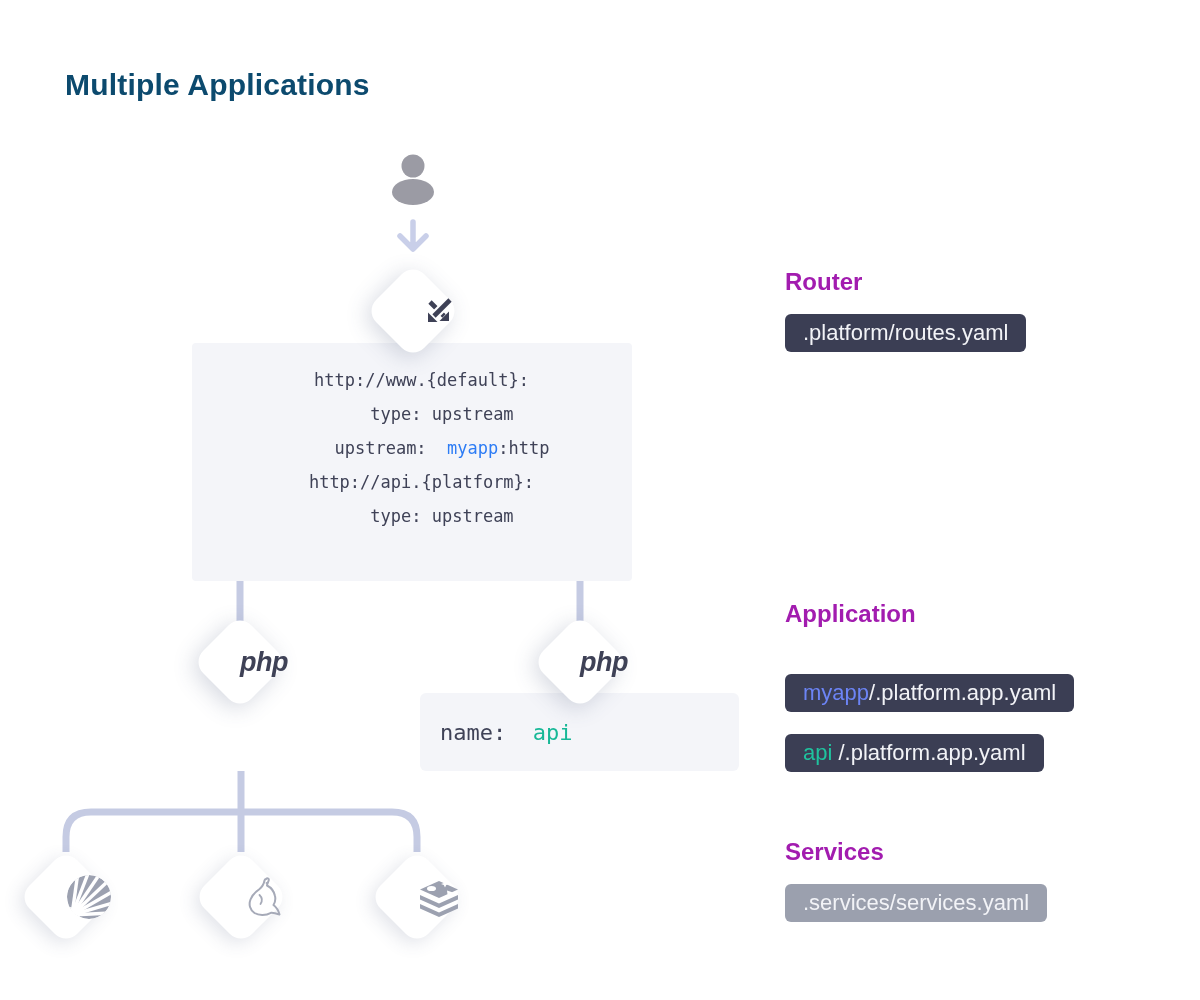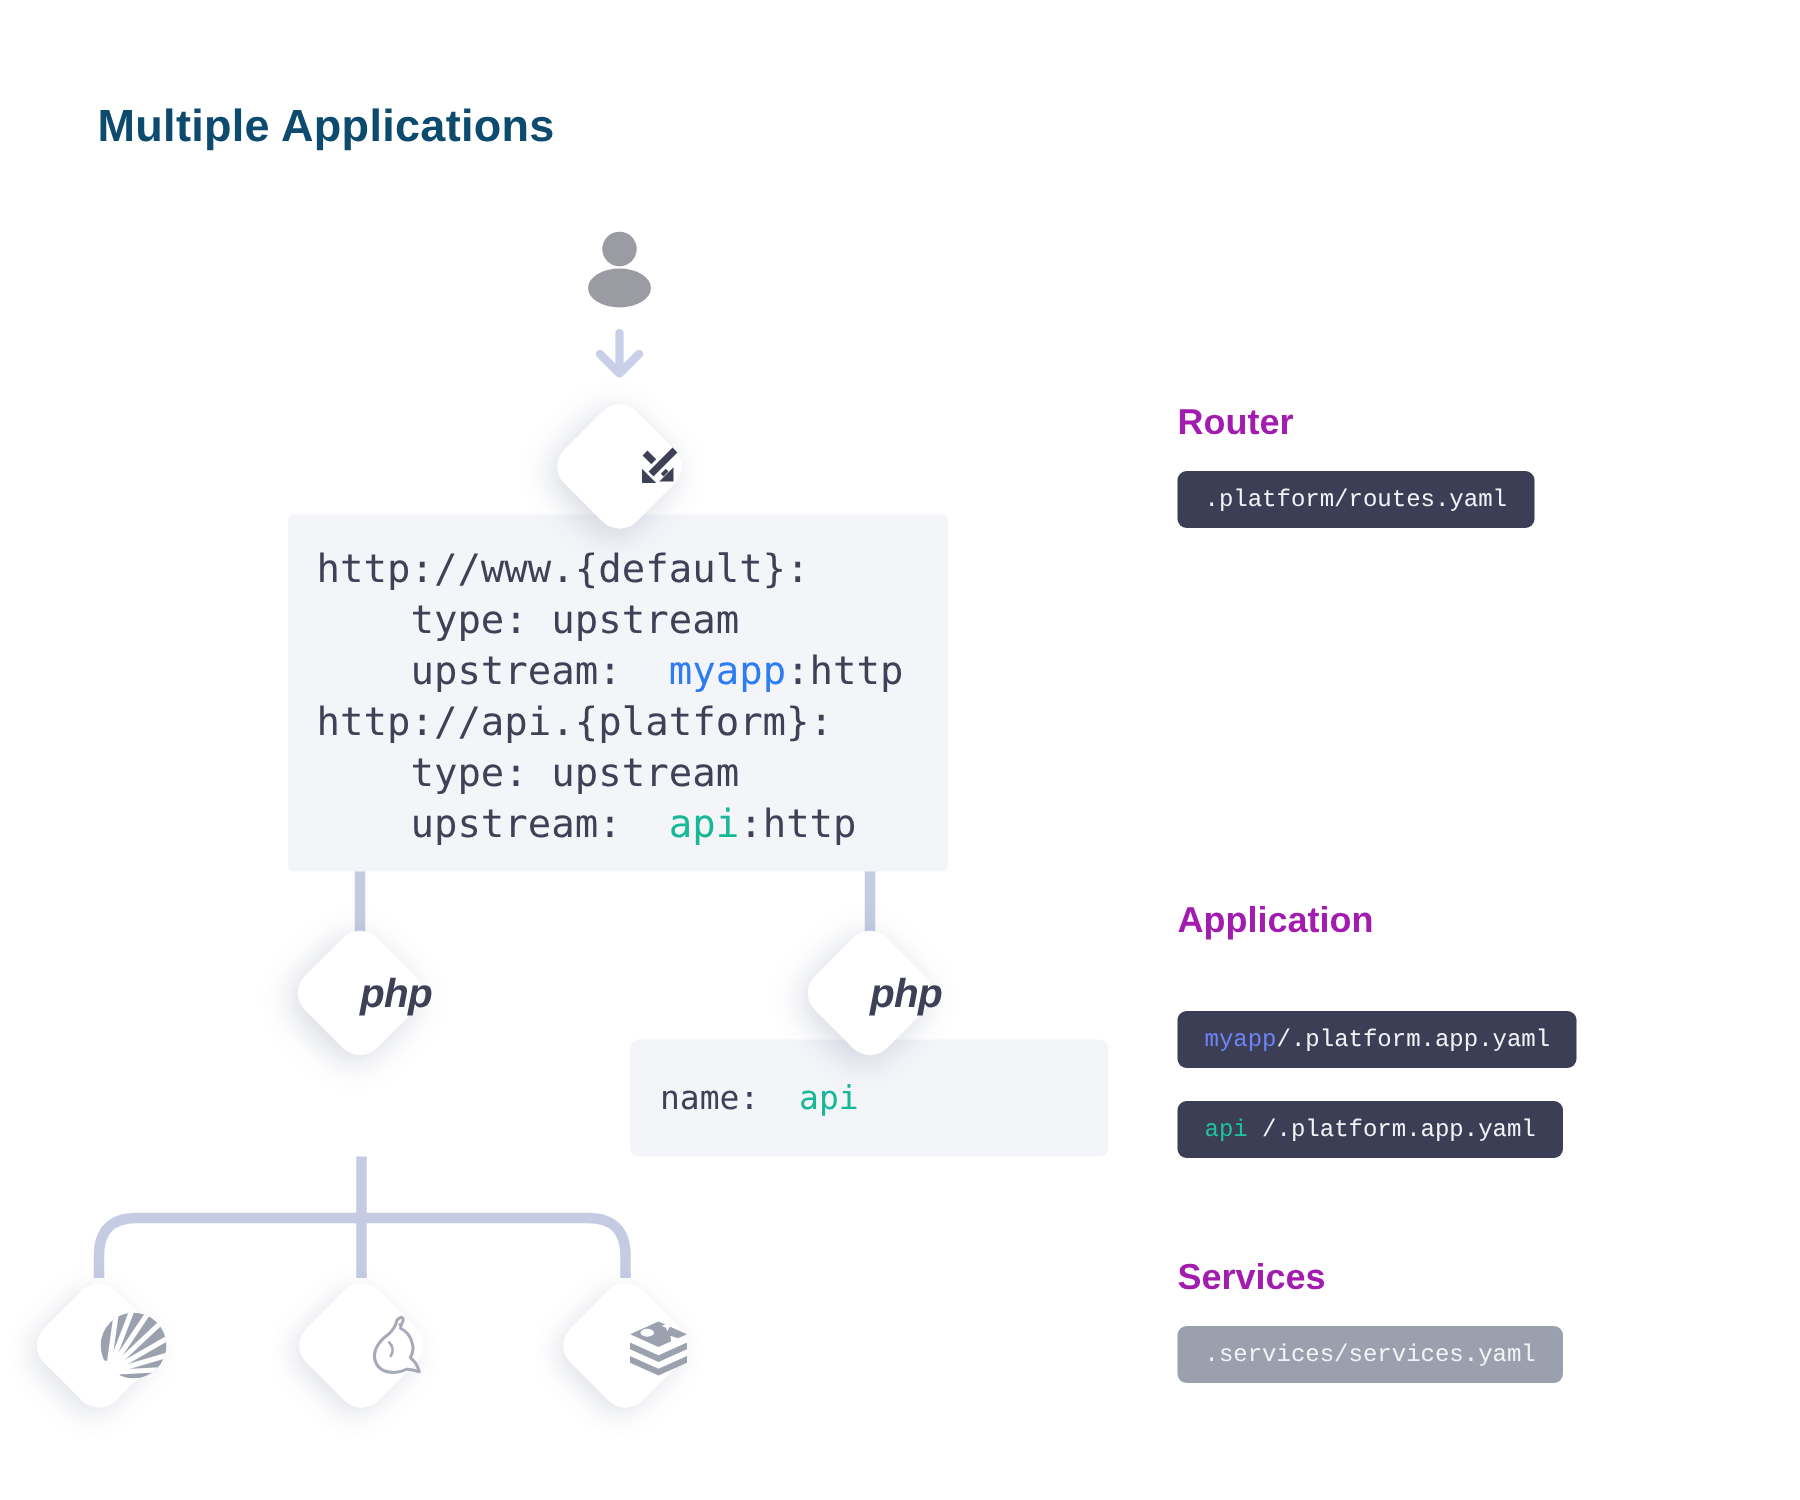--- a/index.html
+++ b/index.html
@@ -37,21 +37,21 @@
   .diamond.svc-3 { left:369px; top:849px; }
   .php-label {
     font-style:italic; font-weight:700; font-size:27px; color:#3e4156; letter-spacing:-0.5px;
   }
   
   .mono { font-family:"DejaVu Sans Mono", monospace; }
   .code-block {
     position:absolute; left:192px; top:343px; width:440px; height:238px; z-index:2;
     background:#f4f5f9; border-radius:4px; padding:20px 0 0 19px;
   }
-  .code-line { white-space:pre; font-size:26px; line-height:34px; color:#3f4257; }
+  .code-line { white-space:pre; font-size:17px; line-height:34px; color:#3f4257;text-align:center; }
   .c-blue  { color:#2d7cf5; }
   .c-green { color:#17b897; }
   .name-block {
     position:absolute; top:693px; height:78px; z-index:2;
     background:#f4f5f9; border-radius:6px;
     display:flex; align-items:center; padding-left:20px;
   }
   .name-block.left  { left:80px;  width:312px; }
   .name-block.right { left:420px; width:319px; }
   .name-line { white-space:pre; font-size:22px; color:#3f4257; }
@@ -59,21 +59,21 @@
   .legend-heading {
     position:absolute; left:785px; z-index:2;
     font-size:24px; font-weight:600; color:#a21caf;
   }
   .lh-router { top:268px; }
   .lh-application { top:600px; }
   .lh-services { top:838px; }
   .badge {
     position:absolute; left:785px; z-index:2; display:inline-block;
     padding:6px 18px; border-radius:6px; background:#3b3e54;
-    font-family:Liberation Mono, monospace; font-size:16px; line-height:26px;
+    font-family:Liberation Sans, sans-serif; font-size:22px; line-height:26px;
     color:#f2f3f7; white-space:pre;
   }
   .badge.gray { background:#9ba0ae; }
   .b-routes { top:314px; }
   .b-app1 { top:674px; }
   .b-app2 { top:734px; }
   .b-services { top:884px; }
   .b-blue  { color:#6c84f5; }
   .b-green { color:#1fc39e; }
 </style>
@@ -111,21 +111,20 @@
       </svg>
     </div>
   </div>
 
   <div class="code-block mono">
     <div class="code-line"><span>http://www.{default}:</span></div>
     <div class="code-line"><span>    type: upstream</span></div>
     <div class="code-line"><span>    upstream:  </span><span class="c-blue">myapp</span><span>:http</span></div>
     <div class="code-line"><span>http://api.{platform}:</span></div>
     <div class="code-line"><span>    type: upstream</span></div>
-    <div class="code-line"><span>    upstream:  </span><span class="c-green">api</span><span>:http</span></div>
   </div>
 
   <div class="diamond php-left">
     <div class="inner">
         <span class="php-label">php</span>
       </div>
   </div>
   <div class="diamond php-right">
     <div class="inner">
         <span class="php-label">php</span>

